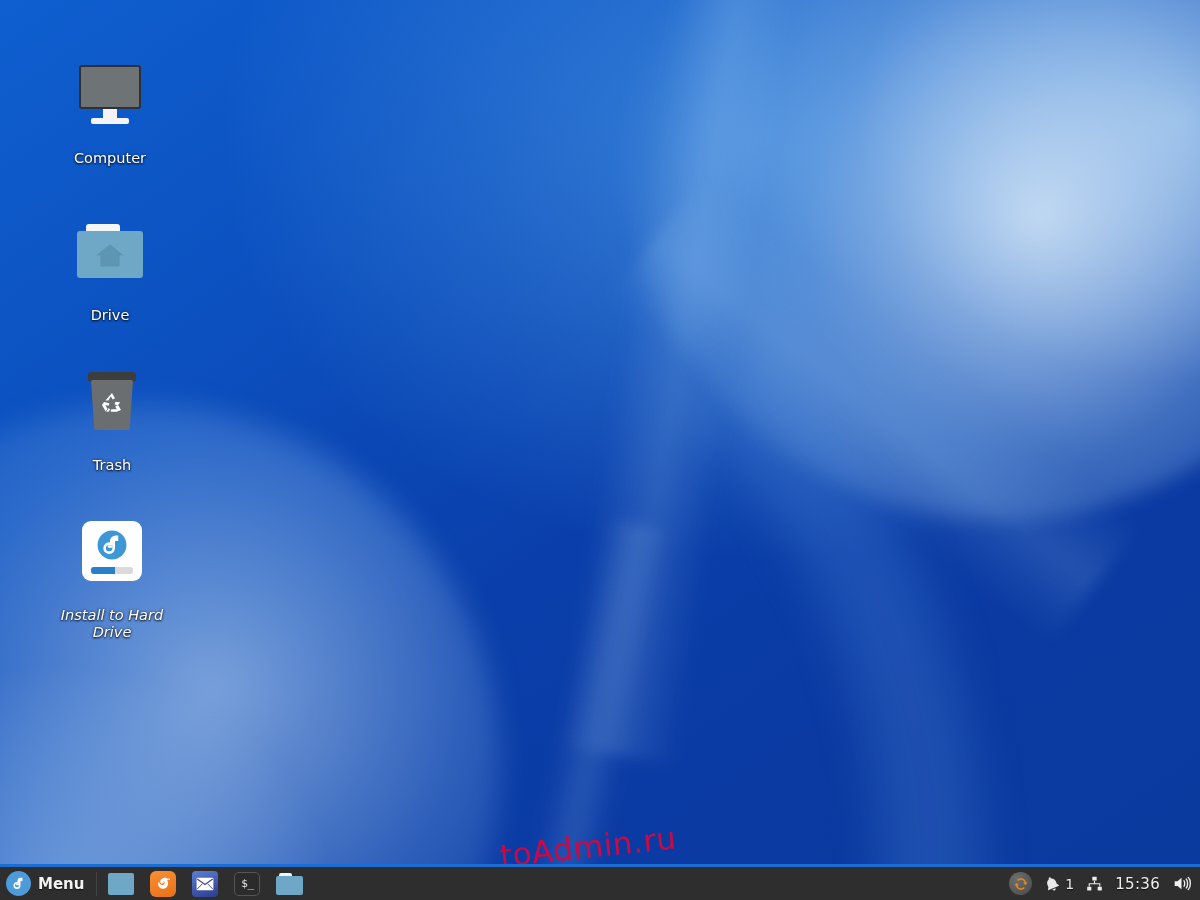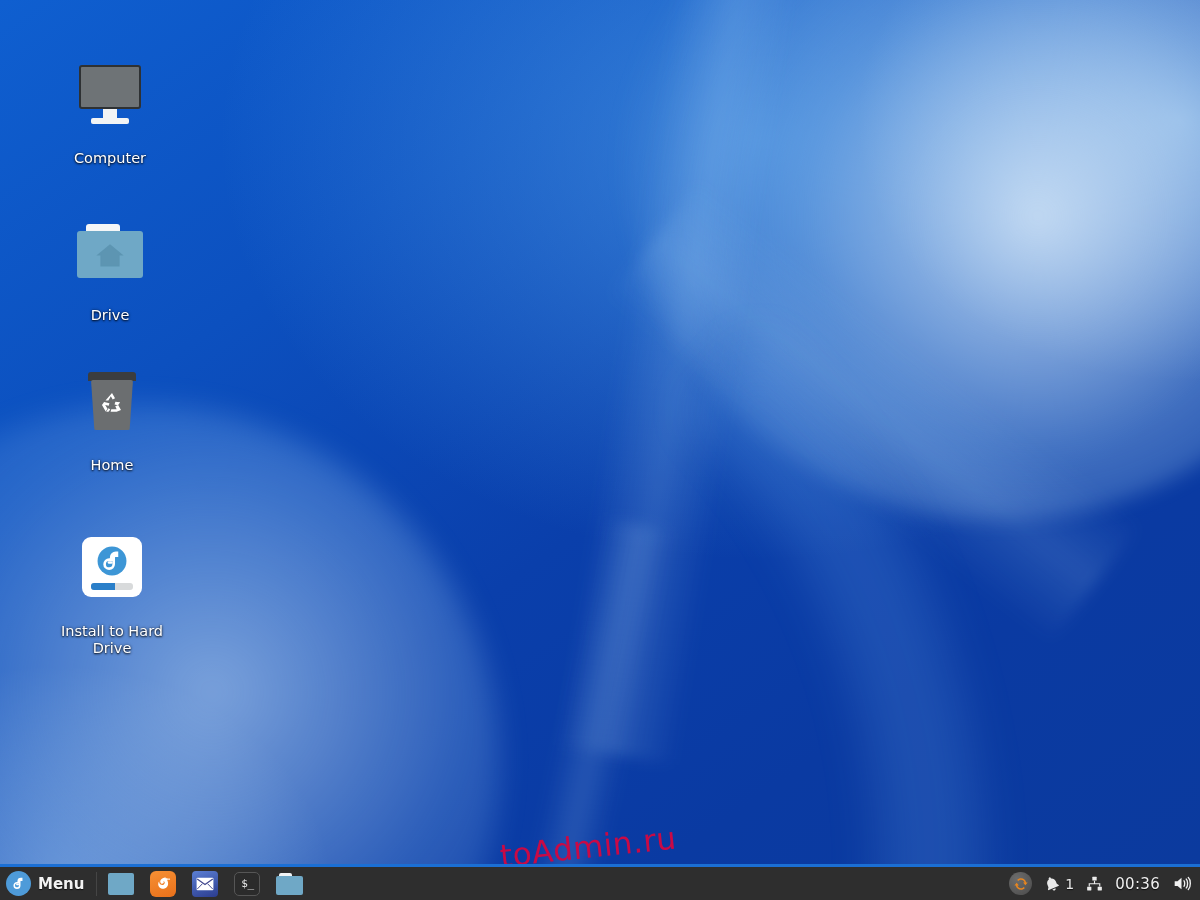--- a/index.html
+++ b/index.html
@@ -258,24 +258,24 @@
           <svg width="28" height="28" viewBox="0 0 24 24" aria-hidden="true" style="margin-top:-4px">
             <path fill="#ffffff" d="M12 3.5l2.6 4.4-2.0 1.2-1.6-2.8-2.1 3.6H6.4L12 3.5z"></path>
             <path fill="#ffffff" d="M5.2 11.2l4.6 1.0-0.6 2.2-3.0-0.7 1.9 3.3-1.5 2.2-3.2-5.5 1.8-2.5z"></path>
             <path fill="#ffffff" d="M19.0 11.4l-1.9 2.5 -2.9-0.7 0.7-2.2 4.1 0.4z"></path>
             <path fill="#ffffff" d="M16.0 19.6h-5.2l0.6-2.2h4.6l-1.2-2.6 2.5-1.0 2.4 4.3-3.7 1.5z"></path>
             <path fill="#ffffff" d="M9.0 19.6l-2.0-0.1 2.0-3.0 1.5 1.0-1.5 2.1z"></path>
           </svg>
         </div>
       </div>
     </div>
-    <div class="cap">Home</div>
-  </div>
-
-  <div class="desk-icon" style="left:42px; top:531px;">
+    <div class="cap">Trash</div>
+  </div>
+
+  <div class="desk-icon" style="left:42px; top:515px;font-style:italic;">
     <div class="glyph">
       <div class="installer">
         <svg width="34" height="34" viewBox="0 0 40 40" aria-hidden="true">
           <circle cx="20" cy="20" r="17" fill="#3d96d6"></circle>
           <path d="M24.5 10.5c-3.2 0-5.4 2.2-5.4 5.3v2.6h-2.4c-3.0 0-5.4 2.3-5.4 5.3s2.4 5.3 5.4 5.3c3.1 0 5.3-2.3 5.3-5.4v-8.0c0-1.1 0.8-1.9 1.9-1.9h1.9v-3.2z" fill="none" stroke="#ffffff" stroke-width="3.1" stroke-linecap="round"></path>
           <path d="M19.1 21.8h-2.6" stroke="#ffffff" stroke-width="3.1" stroke-linecap="round"></path>
         </svg>
         <div class="inst-bar">
             <i></i>
           </div>
@@ -366,21 +366,21 @@
       <span style="display:flex">
         <svg width="19" height="18" viewBox="0 0 24 24" aria-hidden="true">
           <rect x="9.1" y="2.4" width="5.8" height="5.0" rx="0.5" fill="#ececec"></rect>
           <rect x="2.2" y="15.6" width="5.6" height="5.0" rx="0.5" fill="#ececec"></rect>
           <rect x="16.2" y="15.6" width="5.6" height="5.0" rx="0.5" fill="#ececec"></rect>
           <path d="M12 7.6v4.0M5.0 15.4v-3.8h14v3.8" fill="none" stroke="#ececec" stroke-width="1.5"></path>
         </svg>
       </span>
     </div>
 
-    <div id="clock">00:36</div>
+    <div id="clock">15:36</div>
 
     <div class="tray-item">
       <span style="display:flex">
         <svg width="21" height="19" viewBox="0 0 24 24" aria-hidden="true">
           <path fill="#f0f0f0" d="M3.4 9.0h3.6L12 4.6v14.8L7.0 15.0H3.4z"></path>
           <path fill="none" stroke="#f0f0f0" stroke-width="1.7" stroke-linecap="round" d="M15.1 8.6c1.2 1.0 1.2 5.8 0 6.8"></path>
           <path fill="none" stroke="#f0f0f0" stroke-width="1.7" stroke-linecap="round" d="M17.9 6.4c2.4 2.0 2.4 9.2 0 11.2"></path>
           <path fill="none" stroke="#f0f0f0" stroke-width="1.7" stroke-linecap="round" d="M20.6 4.5c3.4 3.0 3.4 12.0 0 15.0"></path>
         </svg>
       </span>

